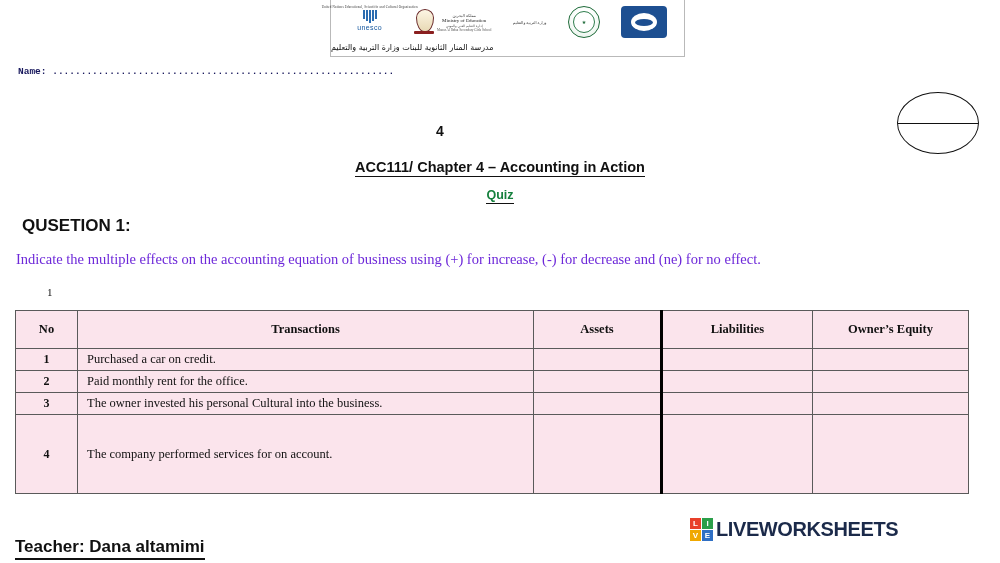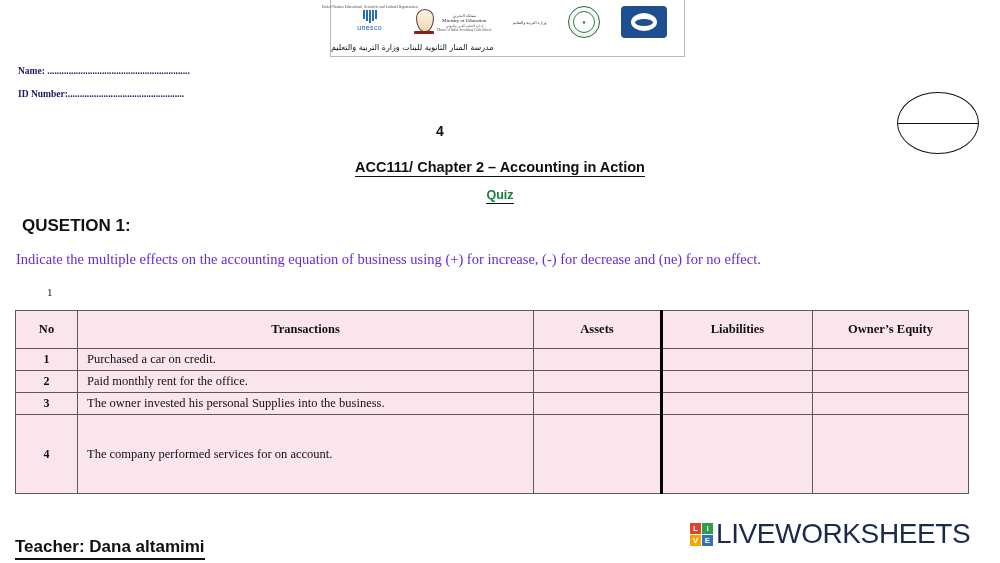--- a/index.html
+++ b/index.html
@@ -194,21 +194,21 @@
     font-family: "DejaVu Sans", sans-serif;
     direction: rtl;
   }
 
   
   .student-block {
     position: absolute;
     left: 18px;
     top: 66px;
     width: 210px;
-    font-family: Liberation Serif, serif;
+    font-family: Liberation Mono, monospace;
   }
   .student-line {
     font-size: 9.5px;
     font-weight: bold;
     color: #1a1a5e;
     margin-bottom: 13px;
     white-space: nowrap;
   }
 
   
@@ -387,22 +387,22 @@
     font-size: 8px;
     font-weight: bold;
     line-height: 11px;
     text-align: center;
   }
   .lw-t1 { background: #e8402a; }
   .lw-t2 { background: #2b9f4a; }
   .lw-t3 { background: #f0a800; }
   .lw-t4 { background: #2f6fc4; }
   .lw-word {
-    font-size: 28px;
-    font-weight: normal;
+    font-size: 20px;
+    font-weight: bold;
     color: #1b2a4a;
     letter-spacing: -0.4px;
   }
 </style>
 </head>
 <body>
 
 <div class="header-band">
   <div class="logo-row">
 
@@ -444,29 +444,28 @@
     <div class="badge-blue">
       <div class="oval"></div>
     </div>
 
   </div>
   <div class="header-arabic-line">مدرسة المنار الثانوية للبنات وزارة التربية والتعليم</div>
 </div>
 
 <div class="student-block">
   <div class="student-line">Name: ............................................................</div>
-  <div class="student-line">ID Number:.................................................</div>
 </div>
 
 <div class="circle-stamp">
   <div class="divider"></div>
 </div>
 
 <div class="page-number">4</div>
-<div class="course-title"><span>ACC111/ Chapter 2 – Accounting in Action</span></div>
+<div class="course-title"><span>ACC111/ Chapter 4 – Accounting in Action</span></div>
 <div class="quiz-title"><span>Quiz</span></div>
 
 <div class="question-heading">QUSETION 1:</div>
 <div class="prompt">Indicate the multiple effects on the accounting equation of business using (+) for increase, (-) for decrease and (ne) for no effect.</div>
 <div class="stray-one">1</div>
 
 <table class="answer-table">
   <colgroup>
     <col style="width:62px;">
     <col style="width:456px;">
@@ -493,21 +492,21 @@
     </tr>
     <tr>
       <td class="col-no">2</td>
       <td class="col-tx">Paid monthly rent for the office.</td>
       <td class="blank thick-right"></td>
       <td class="blank"></td>
       <td class="blank"></td>
     </tr>
     <tr>
       <td class="col-no">3</td>
-      <td class="col-tx">The owner invested his personal Supplies into the business.</td>
+      <td class="col-tx">The owner invested his personal Cultural into the business.</td>
       <td class="blank thick-right"></td>
       <td class="blank"></td>
       <td class="blank"></td>
     </tr>
     <tr class="tall">
       <td class="col-no">4</td>
       <td class="col-tx">The company performed services for on account.</td>
       <td class="blank thick-right"></td>
       <td class="blank"></td>
       <td class="blank"></td>

